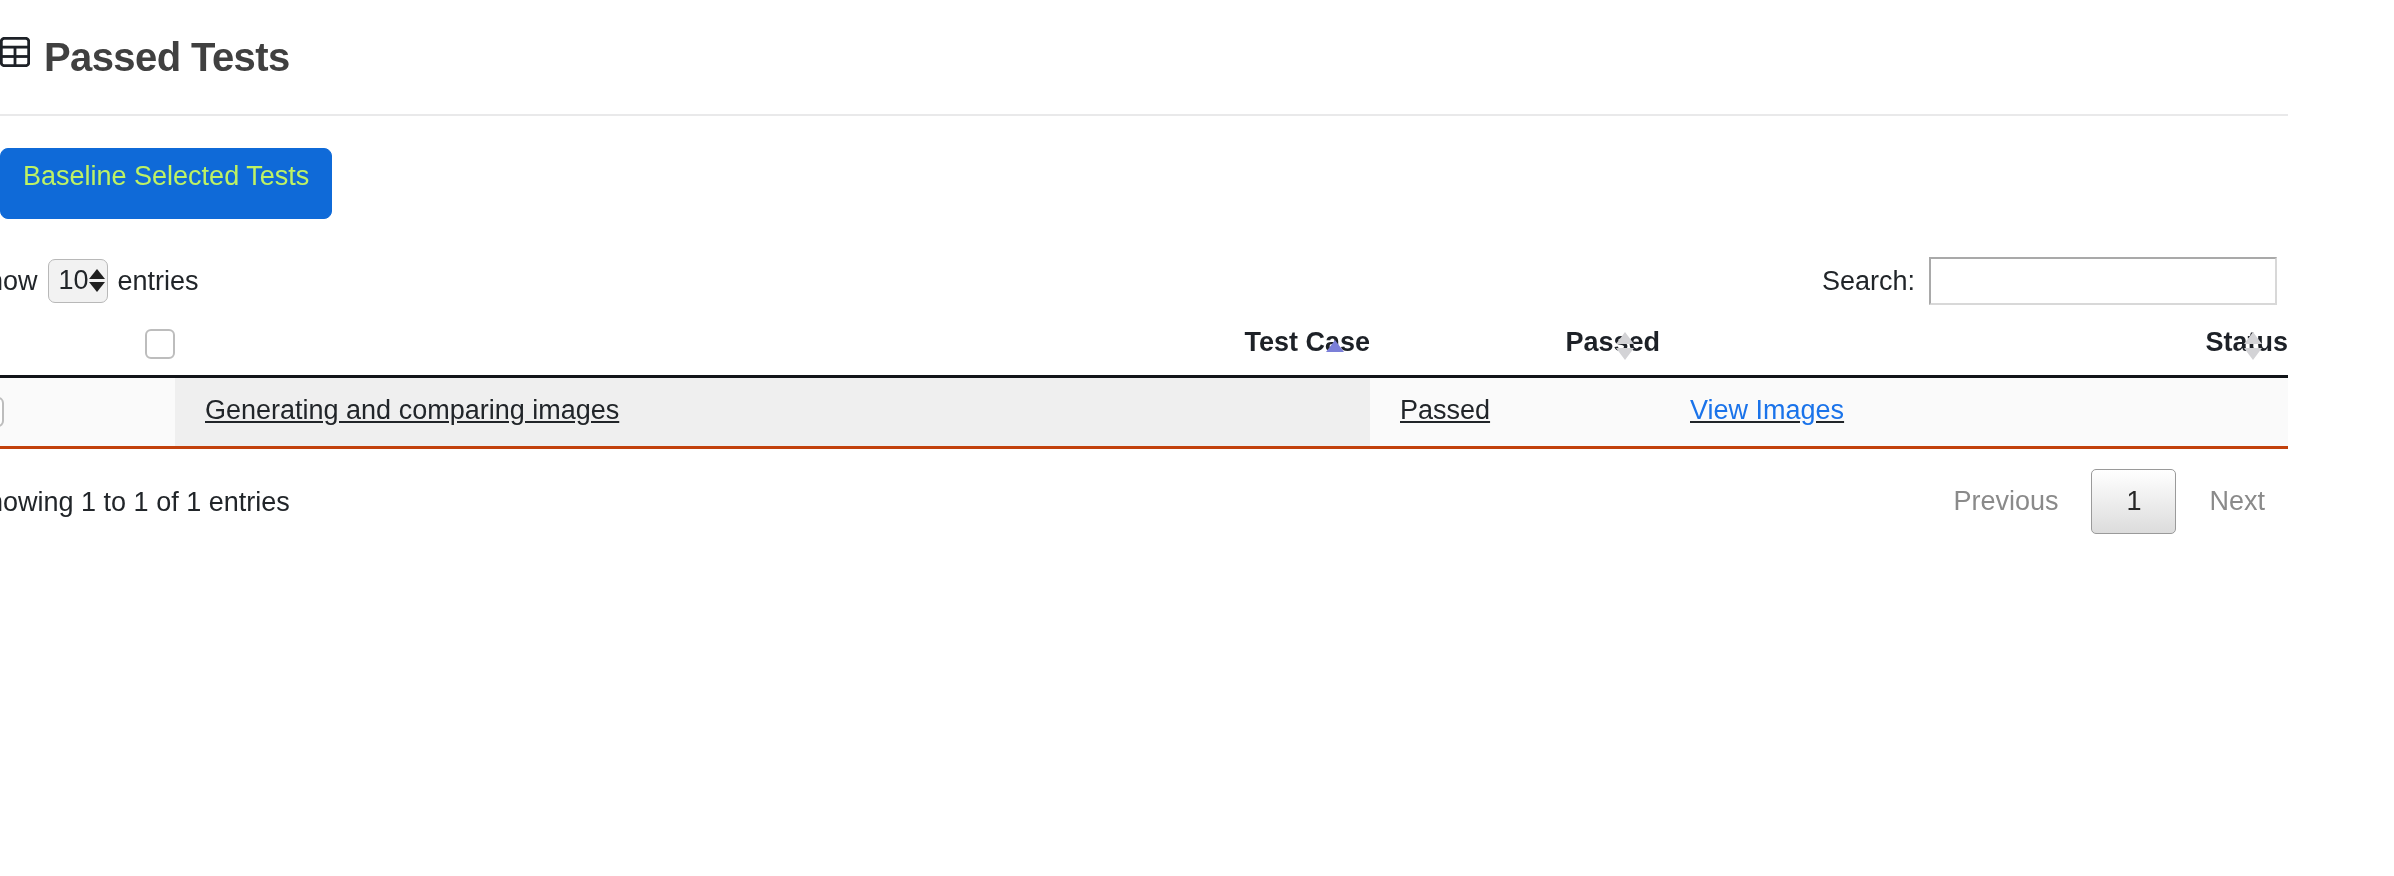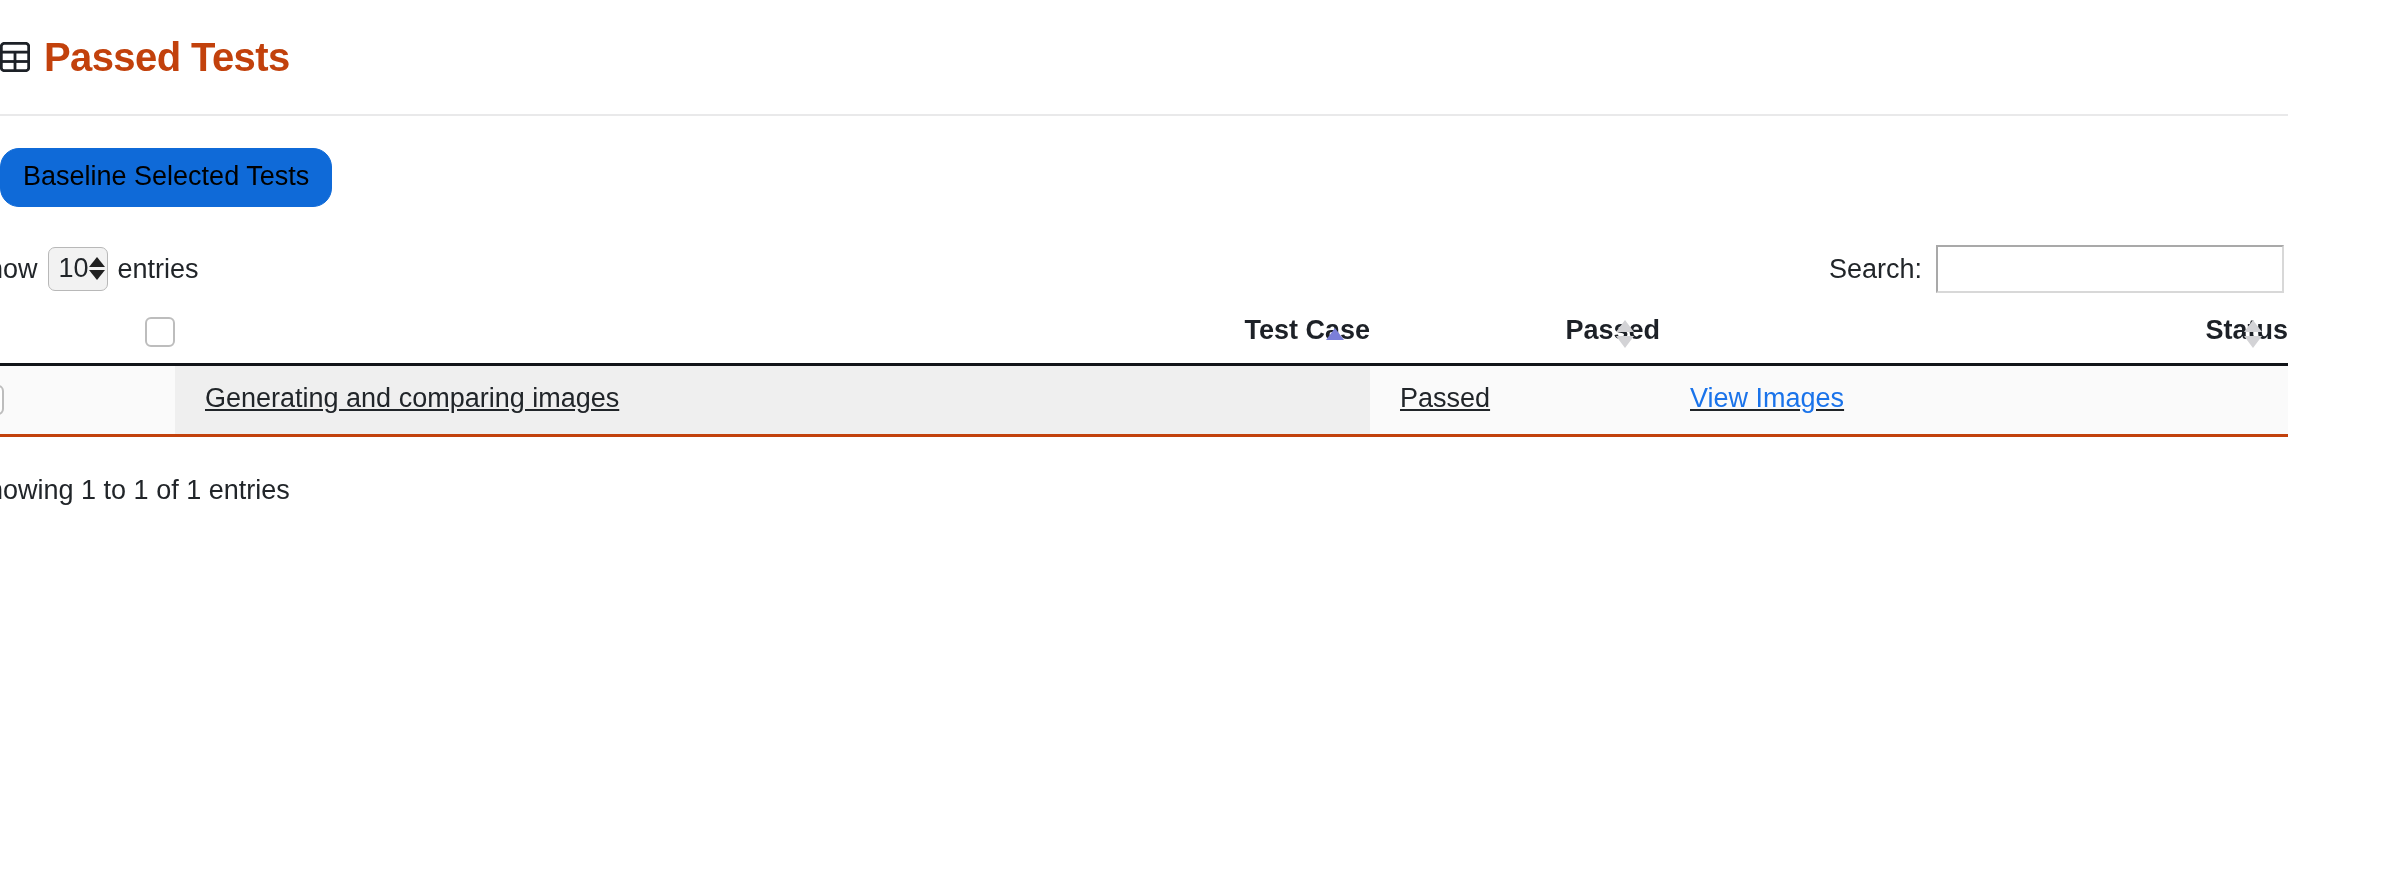--- a/index.html
+++ b/index.html
@@ -30,51 +30,50 @@
     height: 116px;
     box-sizing: border-box;
     padding: 0 0 0 30px;
     display: flex;
     align-items: center;
     border-bottom: 2px solid #e9e9ea;
     width: 2318px;
   }
   .page-title {
     display: flex;
-    align-items: center;
     gap: 14px;
     font-size: 40px;
     font-weight: bold;
     letter-spacing: -0.6px;
-    color: #c2410c;
+    color: #404040;
     line-height: 1;
   }
   .title-icon {
     display: inline-block;
     width: 30px;
     height: 30px;
     position: relative;
     flex: 0 0 auto;
   }
   .title-icon svg { display: block; }
 
   
   .toolbar {
     padding: 32px 0 0 30px;
   }
   .btn-primary {
     display: inline-block;
     background: #0d6efd;
     background: #0f6ad8;
-    color: #000000;
+    color: #bef264;
     border: 1px solid #0f6ad8;
-    border-radius: 19px;
-    font-size: 27px;
-    font-family: "Liberation Sans", sans-serif;
-    padding: 14px 22px 16px 22px;
+    border-radius: 8px;
+    font-size: 27px;
+    font-family: "Liberation Sans", sans-serif;
+    padding: 14px 22px 28px 22px;
     line-height: 1;
     cursor: pointer;
     box-shadow: none;
   }
 
   
   .dt-controls {
     position: relative;
     height: 62px;
     margin-top: 30px;
@@ -122,21 +121,21 @@
     border-bottom: 10px solid #202020;
   }
   .spinner .tri-down {
     width: 0; height: 0;
     border-left: 8px solid transparent;
     border-right: 8px solid transparent;
     border-top: 10px solid #202020;
   }
   .dt-search {
     position: absolute;
-    right: 4px;
+    right: 11px;
     top: 8px;
     display: flex;
     align-items: center;
     gap: 14px;
     font-size: 27px;
     color: #212529;
   }
   .search-input {
     width: 348px;
     height: 48px;
@@ -380,15 +379,20 @@
           <span class="td-inner">
             <a class="link" href="#">View Images</a>
           </span>
         </td>
       </tr>
     </tbody>
   </table>
 
   <div class="dt-footer">
     <div class="dt-info">Showing 1 to 1 of 1 entries</div>
+    <div class="dt-paginate">
+      <span class="pg-btn disabled">Previous</span>
+      <span class="pg-btn active">1</span>
+      <span class="pg-btn disabled">Next</span>
+    </div>
   </div>
 
 </div>
 
 </body></html>

